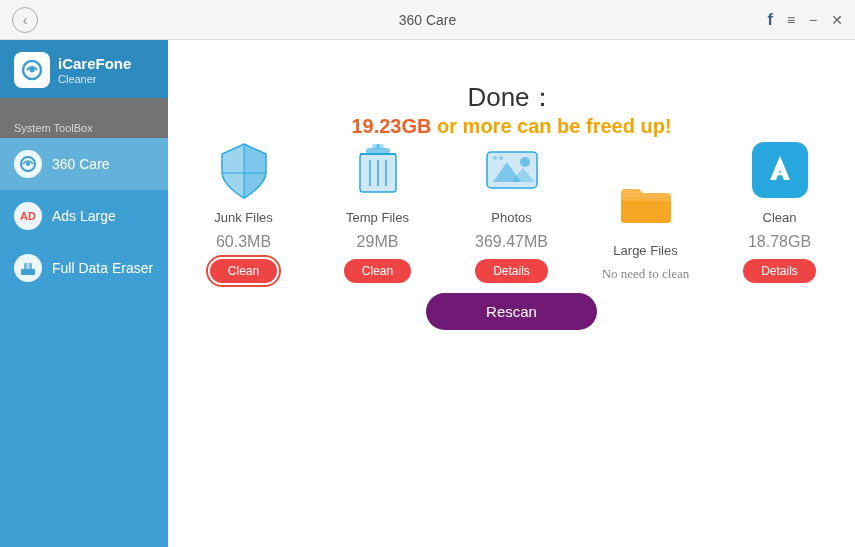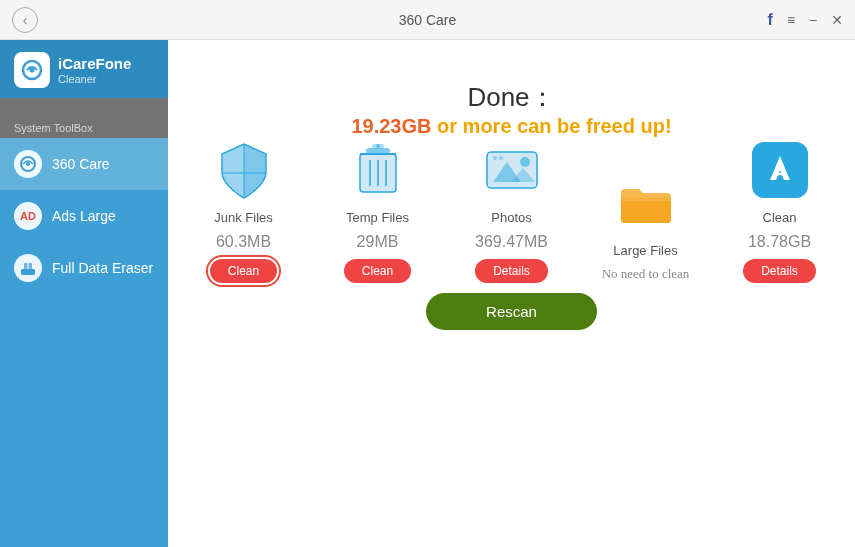--- a/index.html
+++ b/index.html
@@ -122,21 +122,21 @@
       transition: background 0.15s;
     }
     .card-btn.highlighted {
       outline: 2px solid #e74c3c;
       outline-offset: 2px;
     }
 
     
     .rescan-btn {
       padding: 10px 60px;
-      background: #4d7c0f;
+      background: #701a75;
       color: #fff;
       border: none;
       border-radius: 22px;
       font-size: 15px;
       cursor: pointer;
       margin-top: 10px;
     }
   </style>
 </head>
 <body>

